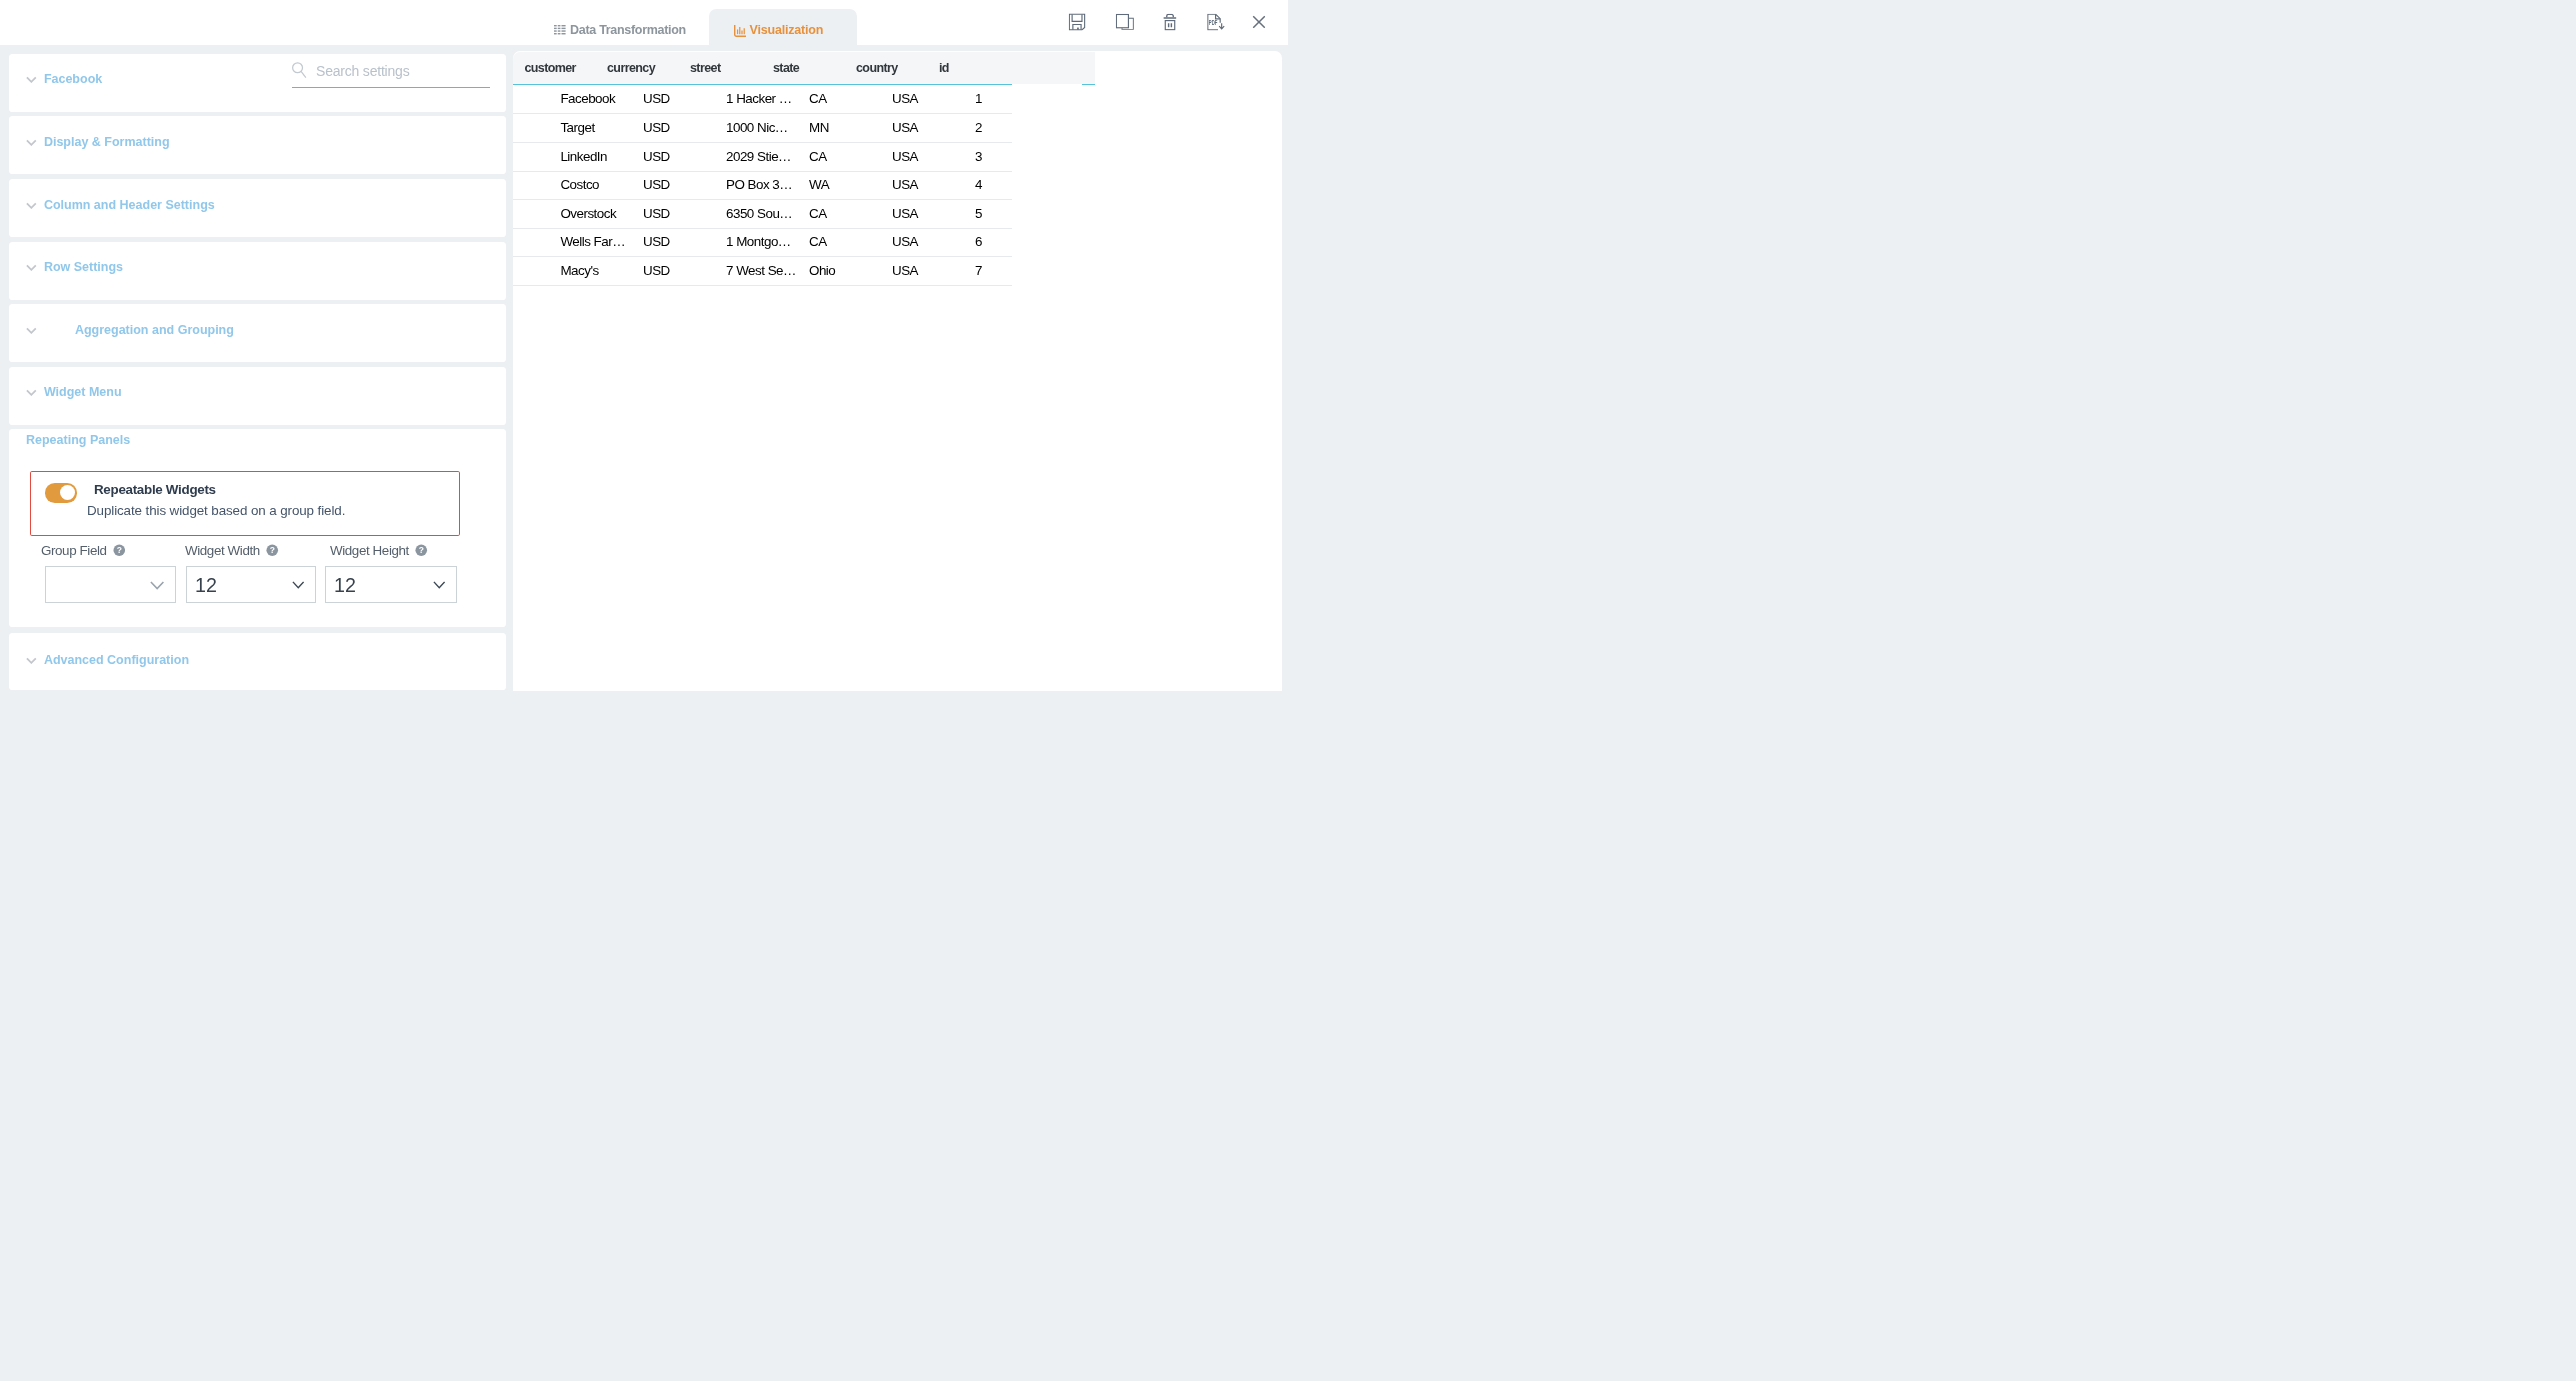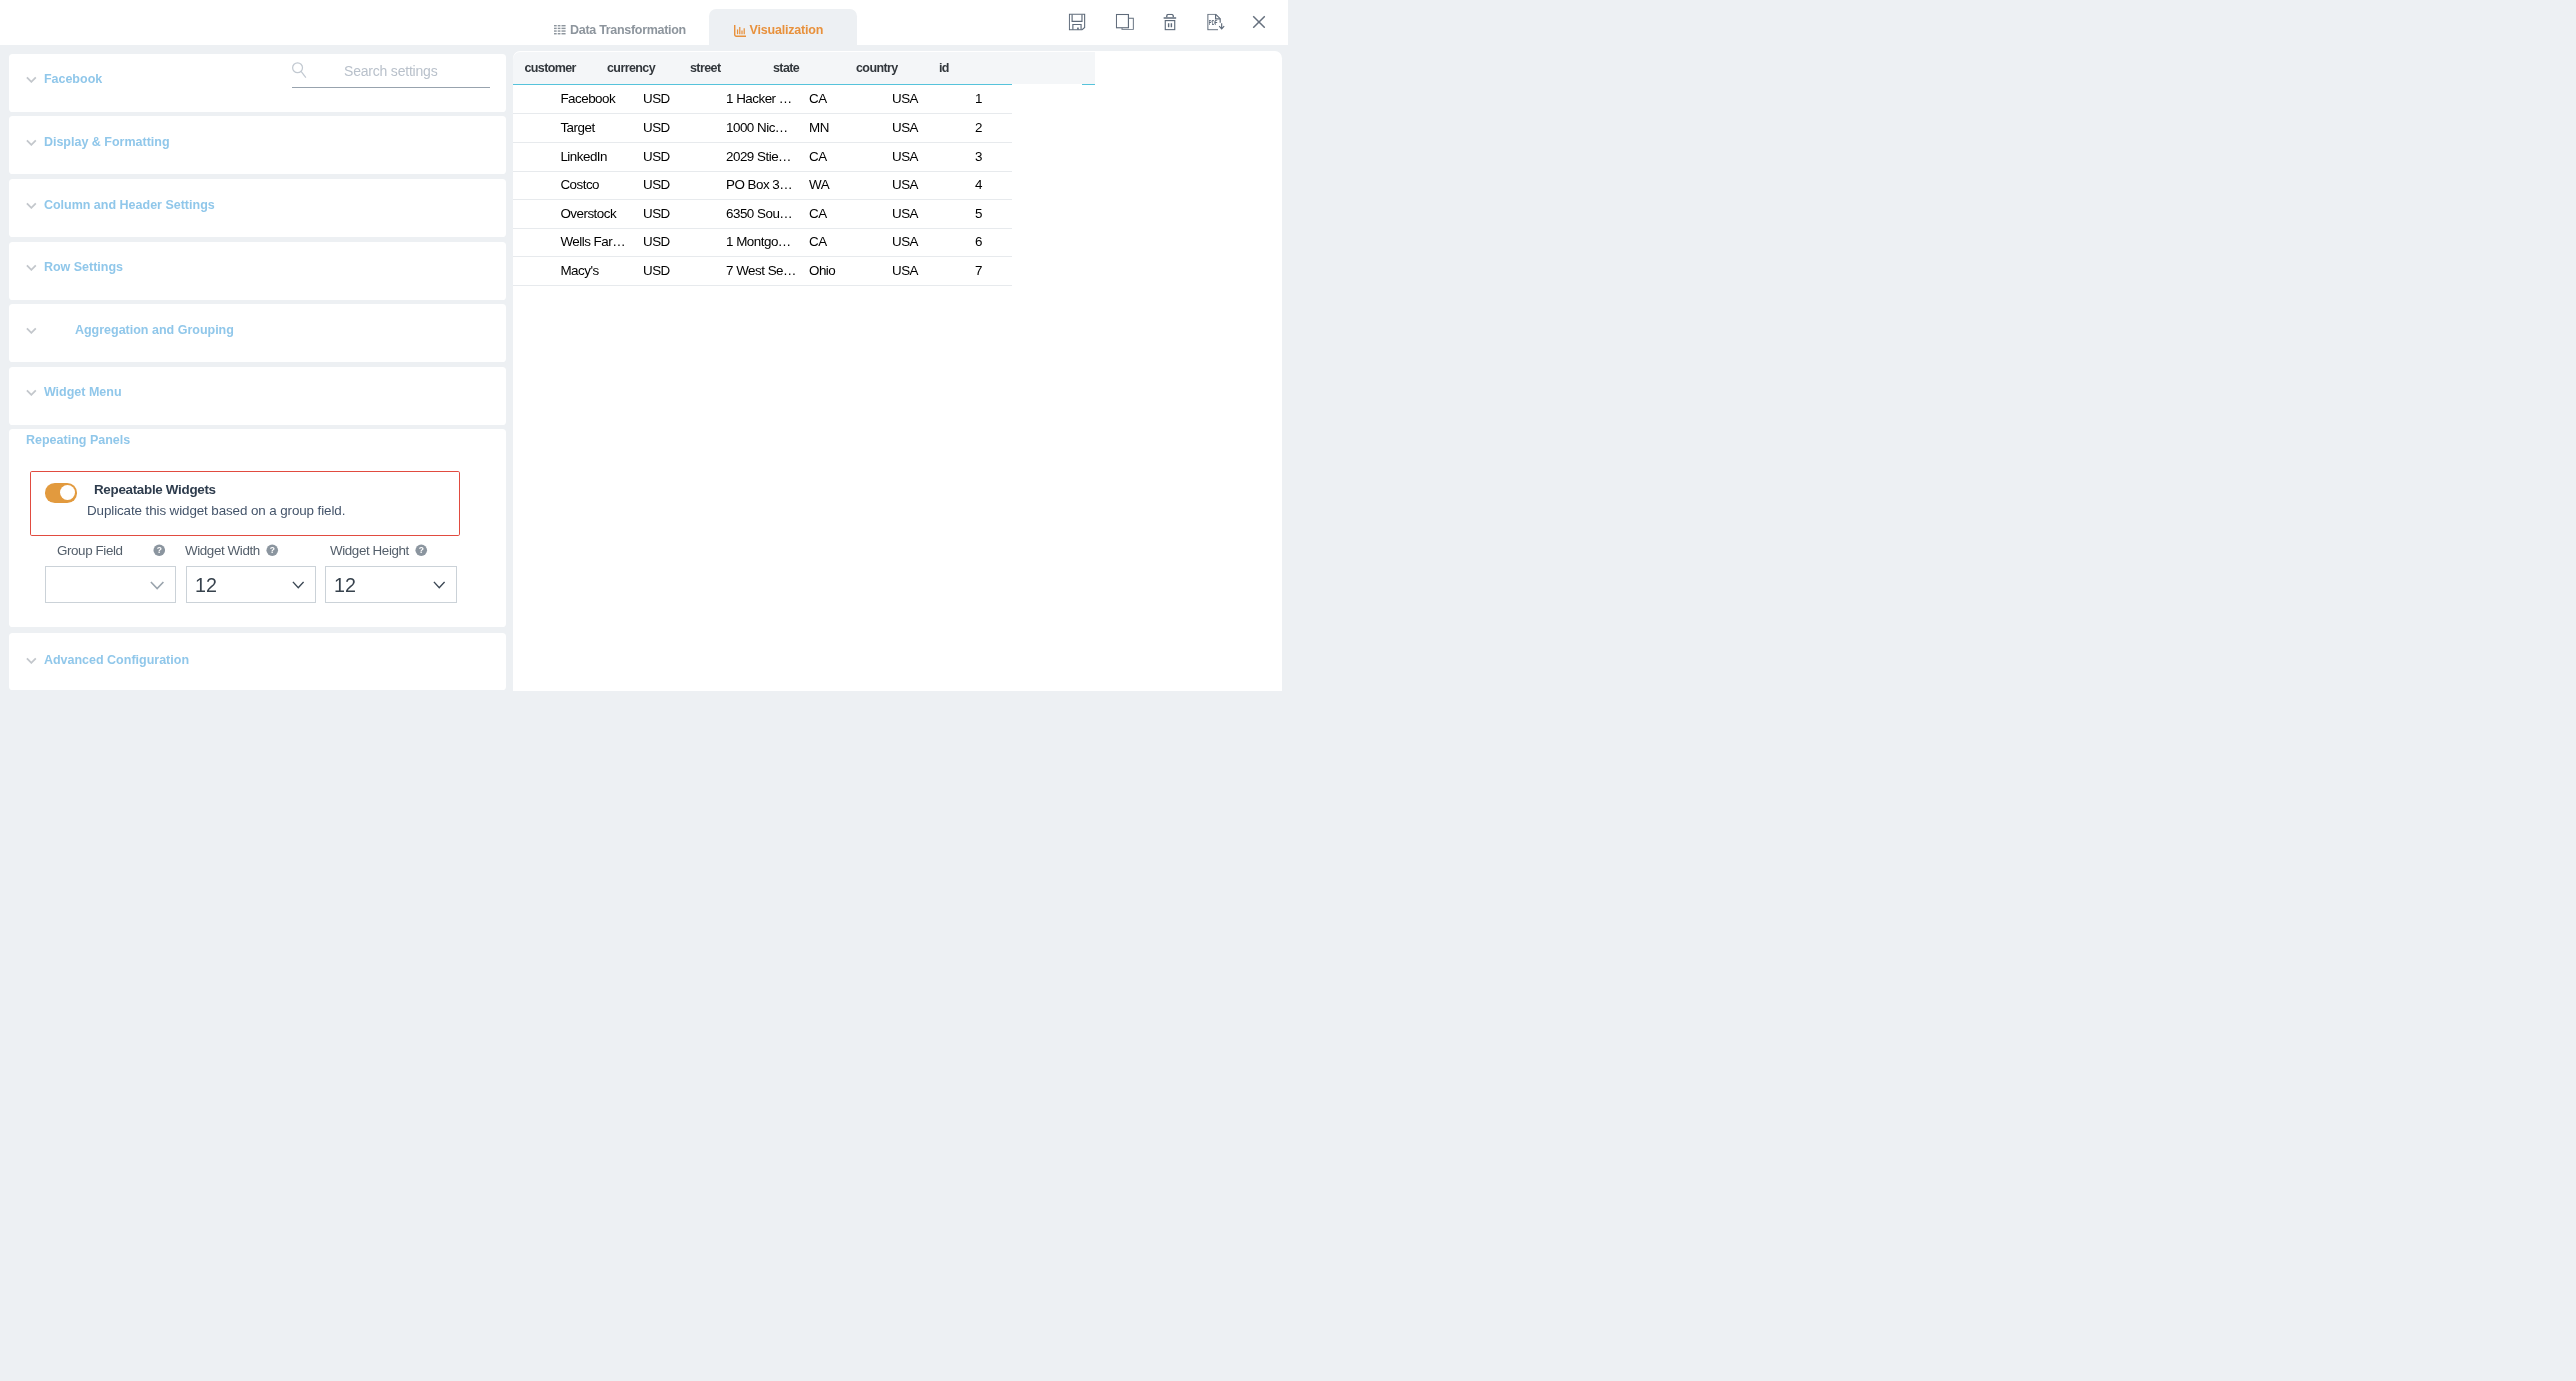--- a/index.html
+++ b/index.html
@@ -13,21 +13,21 @@
   .tab2 svg { margin-right:3.6px; margin-bottom:-1.8px; }
   .ticon { position:absolute; color:#4c1d95; }
   .ticon svg { display:block; transform:translate(-50%,-50%); }
 
   .card { position:absolute; left:9.4px; width:497px; background:#ffffff; border-radius:3.6px; }
   .sect { position:absolute; left:26px; height:12.5px; display:flex; align-items:center; color:#90c7ea; font-weight:bold; font-size:12.5px; }
   .sect svg { margin-right:7.2px; }
   .sect .t { }
 
   .search { position:absolute; left:292px; top:62px; }
-  .search .ph { position:absolute; left:24px; top:1.2px; font-size:14px; letter-spacing:-0.2px; color:#b9c1cb; white-space:nowrap;margin-left:28px; }
+  .search .ph { position:absolute; left:24px; top:1.2px; font-size:14px; letter-spacing:-0.2px; color:#b9c1cb; white-space:nowrap; }
   .search .ul { position:absolute; left:0px; top:25px; width:198px; height:1.1px; background:#98a3ae; }
 
   .redbox { position:absolute; left:30px; top:471px; width:430px; height:65px; border:1.8px solid #e14b40; border-radius:1.8px; }
   .toggle { position:absolute; left:45px; top:483px; width:32px; height:19.7px; border-radius:9.8px; background:#e29a3e; }
   .toggle .knob { position:absolute; right:2.3px; top:2.3px; width:15px; height:15px; border-radius:50%; background:#ffffff; }
   .tgtitle { position:absolute; left:94px; top:482px; font-size:13.4px; font-weight:bold; letter-spacing:-0.3px; color:#2e3c4d; }
   .tgdesc { position:absolute; left:87px; top:503px; font-size:13.4px; letter-spacing:-0.1px; color:#44546a; }
   .lbl { position:absolute; top:543px; font-size:13.4px; letter-spacing:-0.4px; color:#545f6b; display:flex; align-items:center; }
   .lbl svg { margin-left:6.3px; }
   .dd { position:absolute; top:566px; height:37px; border:0.9px solid #cbd2d8; background:#fff; font-size:19.7px; color:#37424d; }
@@ -180,21 +180,21 @@
     <div class="ul"></div>
   </div>
 
   <div class="redbox"></div>
   <div class="toggle">
     <div class="knob"></div>
   </div>
   <div class="tgtitle">Repeatable Widgets</div>
   <div class="tgdesc">Duplicate this widget based on a group field.</div>
 
-  <div class="lbl" style="left:57px;gap:24px;">
+  <div class="lbl" style="left:41px;">
     <span>Group Field</span>
     <svg width="12.5" height="12.5" viewBox="0 0 14 14" style="font-size:15px">
       <circle cx="7" cy="7" r="6.5" fill="#8b959f"></circle>
       <text x="7" y="10.2" font-size="9.5" font-weight="bold" fill="#fff" text-anchor="middle" font-family="Liberation Sans">?</text>
     </svg>
   </div>
   <div class="lbl" style="left:185px;">
     <span>Widget Width</span>
     <svg width="12.5" height="12.5" viewBox="0 0 14 14" style="font-size:15px">
       <circle cx="7" cy="7" r="6.5" fill="#8b959f"></circle>

